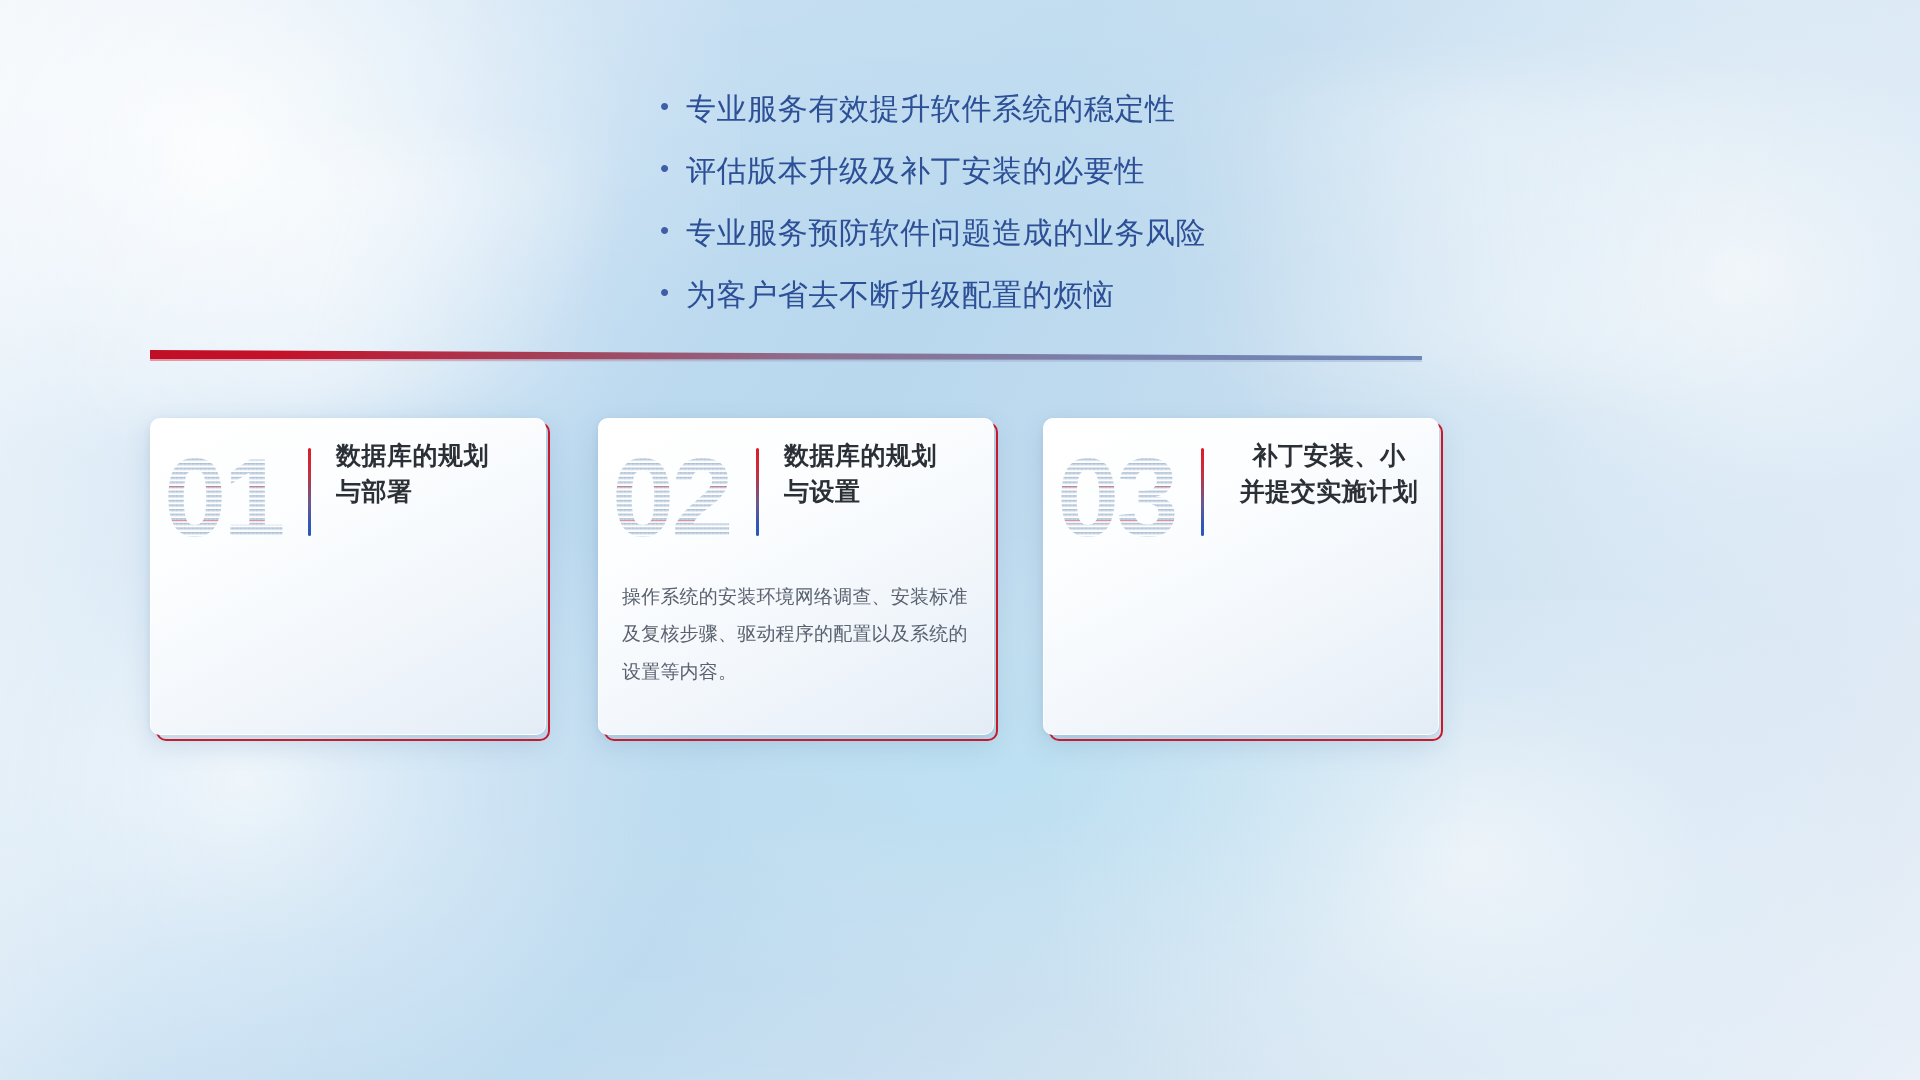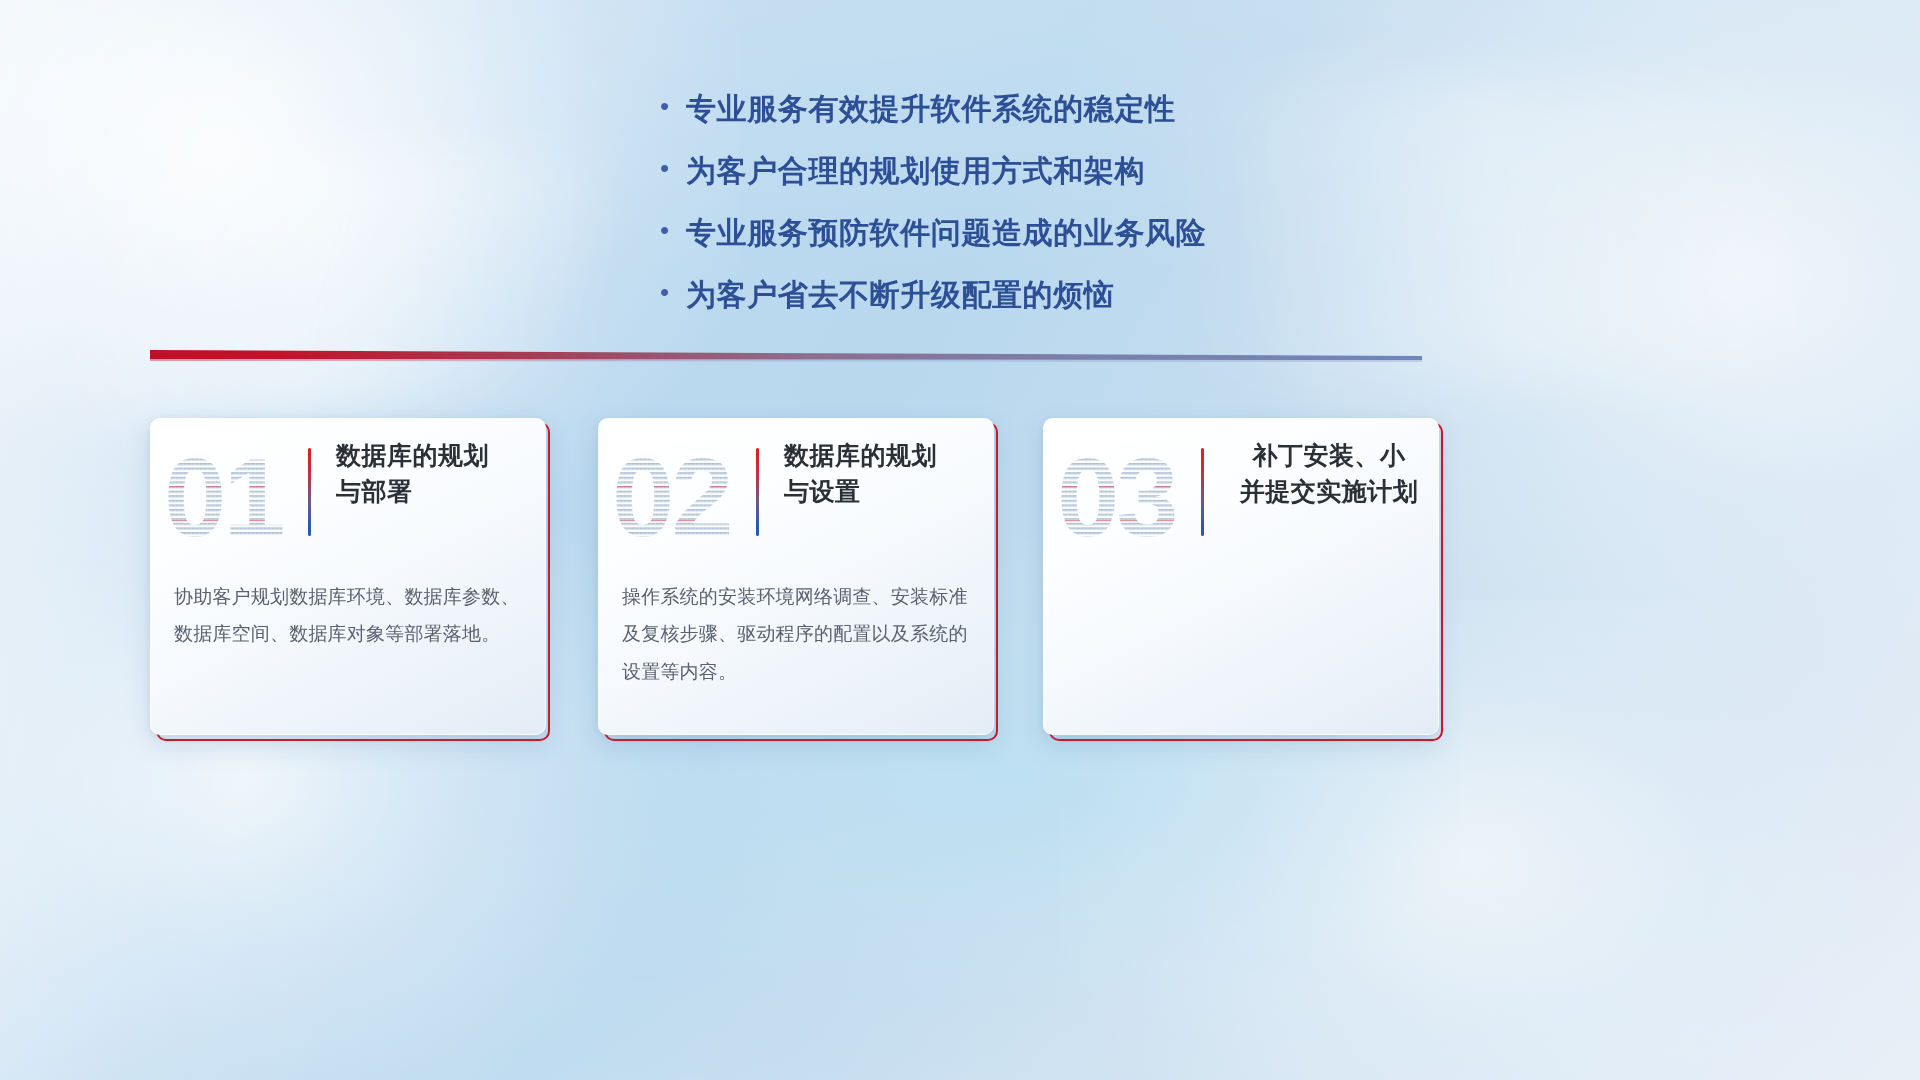--- a/index.html
+++ b/index.html
@@ -69,21 +69,21 @@
   .bullet-dot{
     width:26px; flex:0 0 26px;
     font-size:26px; line-height:1;
     color:#3e5fa8;
     position:relative; top:-4px;
   }
   .bullet-text{
     font-size:30px;
     line-height:1.15;
     color:#2c4f96;
-    font-weight:700;
+    font-weight:400;
     letter-spacing:.6px;
     white-space:nowrap;
   }
 
   
   #accent-line-wrap{
     position:absolute; left:150px; top:348px; width:1272px; height:18px;
   }
   #accent-line{
     position:absolute; left:0; top:0; width:100%; height:100%;
@@ -161,21 +161,21 @@
 <div id="bg-streak-b"></div>
 <div id="bg-vignette"></div>
 
 <div id="bullets">
   <div class="bullet-row">
     <span class="bullet-dot">•</span>
     <span class="bullet-text">专业服务有效提升软件系统的稳定性</span>
   </div>
   <div class="bullet-row">
     <span class="bullet-dot">•</span>
-    <span class="bullet-text">为客户合理的规划使用方式和架构</span>
+    <span class="bullet-text">评估版本升级及补丁安装的必要性</span>
   </div>
   <div class="bullet-row">
     <span class="bullet-dot">•</span>
     <span class="bullet-text">专业服务预防软件问题造成的业务风险</span>
   </div>
   <div class="bullet-row">
     <span class="bullet-dot">•</span>
     <span class="bullet-text">为客户省去不断升级配置的烦恼</span>
   </div>
 </div>
@@ -226,21 +226,20 @@
             <text x="0" y="96" font-family="Liberation Sans, sans-serif" font-size="112" font-weight="700" letter-spacing="-3" fill="url(#stripes1)">01</text>
             <text x="0" y="96" font-family="Liberation Sans, sans-serif" font-size="112" font-weight="700" letter-spacing="-3" fill="url(#stripesAccent1)">01</text>
           </svg>
         </div>
         <div class="card-divider"></div>
         <div class="card-title">
           <span>数据库的规划</span><br>
           <span>与部署</span>
         </div>
       </div>
-      <div class="card-body">协助客户规划数据库环境、数据库参数、数据库空间、数据库对象等部署落地。</div>
     </div>
   </div>
 
   <div class="card card-2">
     <div class="card-redframe"></div>
     <div class="card-face">
       <div class="card-head">
         <div class="card-number">
           <svg viewBox="0 0 130 116" width="130" height="116">
             <defs>

